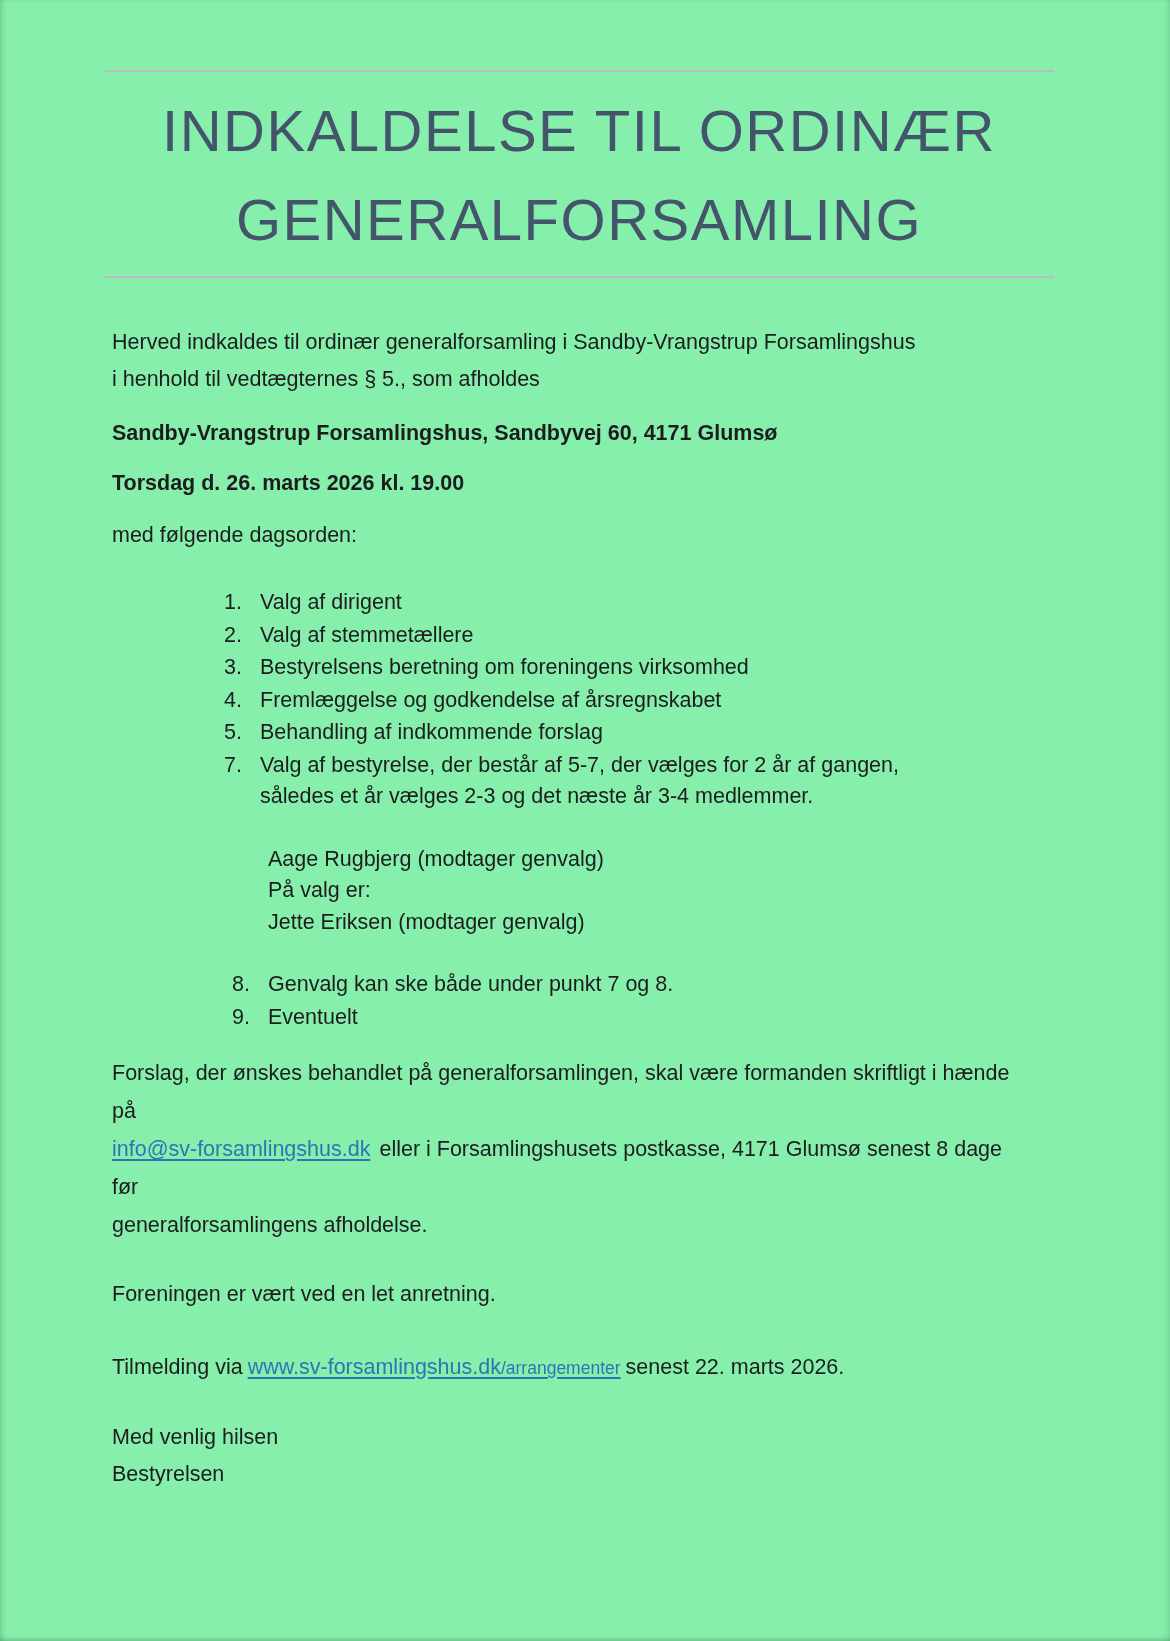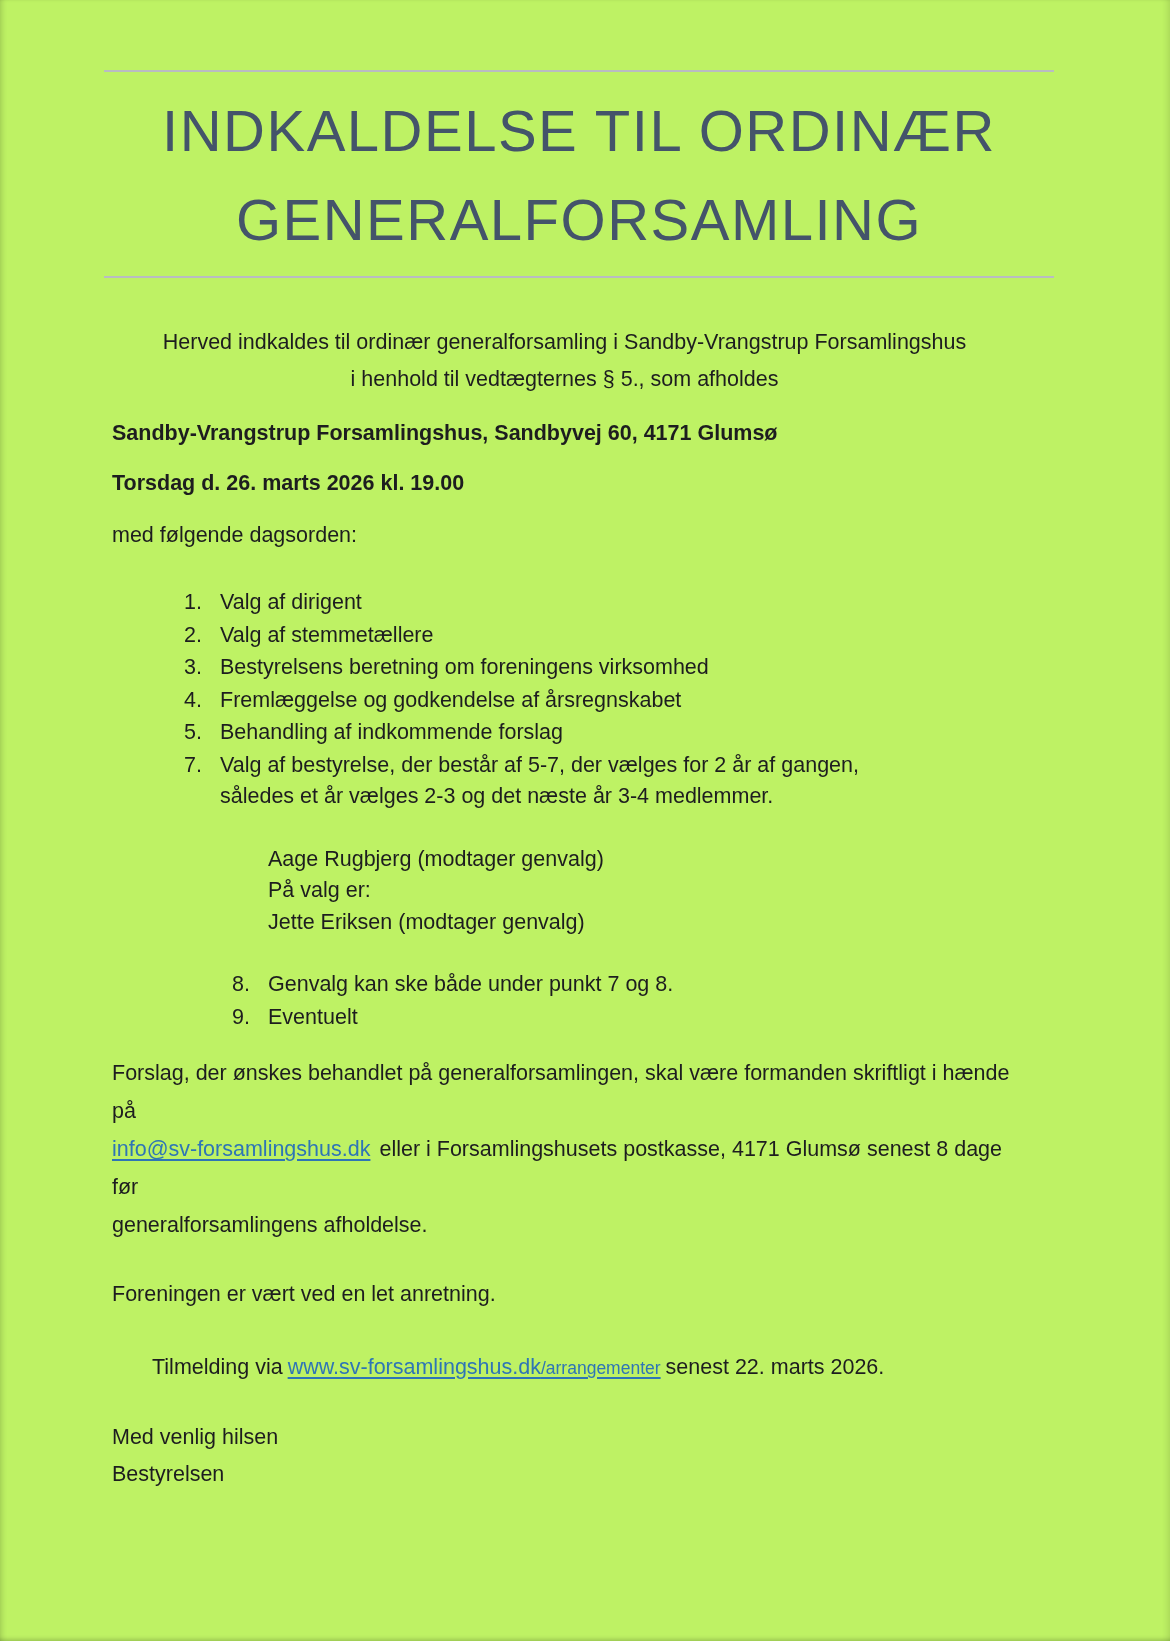--- a/index.html
+++ b/index.html
@@ -6,21 +6,21 @@
   body {
     width: 1170px; height: 1641px;
     position: relative;
     background: #f6f6f6;
     font-family: "Liberation Sans", sans-serif;
     color: #1d1d1f;
     overflow: hidden;
   }
   .page {
     position: absolute; inset: 0;
-    background: #bef264;
+    background: #86efac;
     box-shadow:
       inset 0 2px 3px -2px rgba(0,0,0,.10),
       inset 7px 0 6px -6px rgba(0,0,0,.20),
       inset -9px 0 7px -7px rgba(0,0,0,.12),
       inset 0 -6px 5px -5px rgba(0,0,0,.25);
   }
   
   .title-block {
     position: absolute; left: 104px; top: 70px; width: 950px;
     text-align: center;
@@ -32,39 +32,39 @@
     font-size: 58px;
     font-weight: 300;
     letter-spacing: 1.5px;
     line-height: 89px;
   }
   
   .content {
     position: absolute; left: 112px; top: 280px; width: 905px;
     font-size: 21.5px;
   }
-  .para { line-height: 37px; text-align: center; }
+  .para { line-height: 37px; }
   .intro { margin: 44px 0 0; }
   .center-bold {
     font-weight: bold; line-height: 37px;
   }
   .venue { margin-top: 17px; }
   .datetime { margin-top: 13px; }
   .agenda-intro { margin-top: 15px; line-height: 37px; }
   
-  .agenda { margin: 33px 0 0 72px; line-height: 31.5px; }
+  .agenda { margin: 33px 0 0 112px; line-height: 31.5px; }
   .agenda-b { margin: 31px 0 0 120px; line-height: 31.5px; }
   .row { margin-bottom: 1px; }
   .num { display: inline-block; width: 36px; vertical-align: top; }
   .itext { display: inline-block; max-width: 730px; vertical-align: top; }
   .election { margin: 31px 0 0 156px; line-height: 31.5px; }
   
   .proposal { margin-top: 21px; line-height: 38px; }
   .refreshments { margin-top: 32px; line-height: 37px; }
-  .signup { margin-top: 36px; line-height: 37px; margin-left: 40px; }
+  .signup { margin-top: 36px; line-height: 37px; }
   .closing { margin-top: 32px; line-height: 37px; }
   a { color: #2E75B6; text-decoration: underline; text-underline-offset: 3px; cursor: pointer; }
   .link-small { font-size: 17.5px; }
   .after-link { margin-left: 9px; }
   .sp-r { margin-right: 5px; }
   .sp-l { margin-left: 5px; }
 </style>
 </head>
 <body>
 

